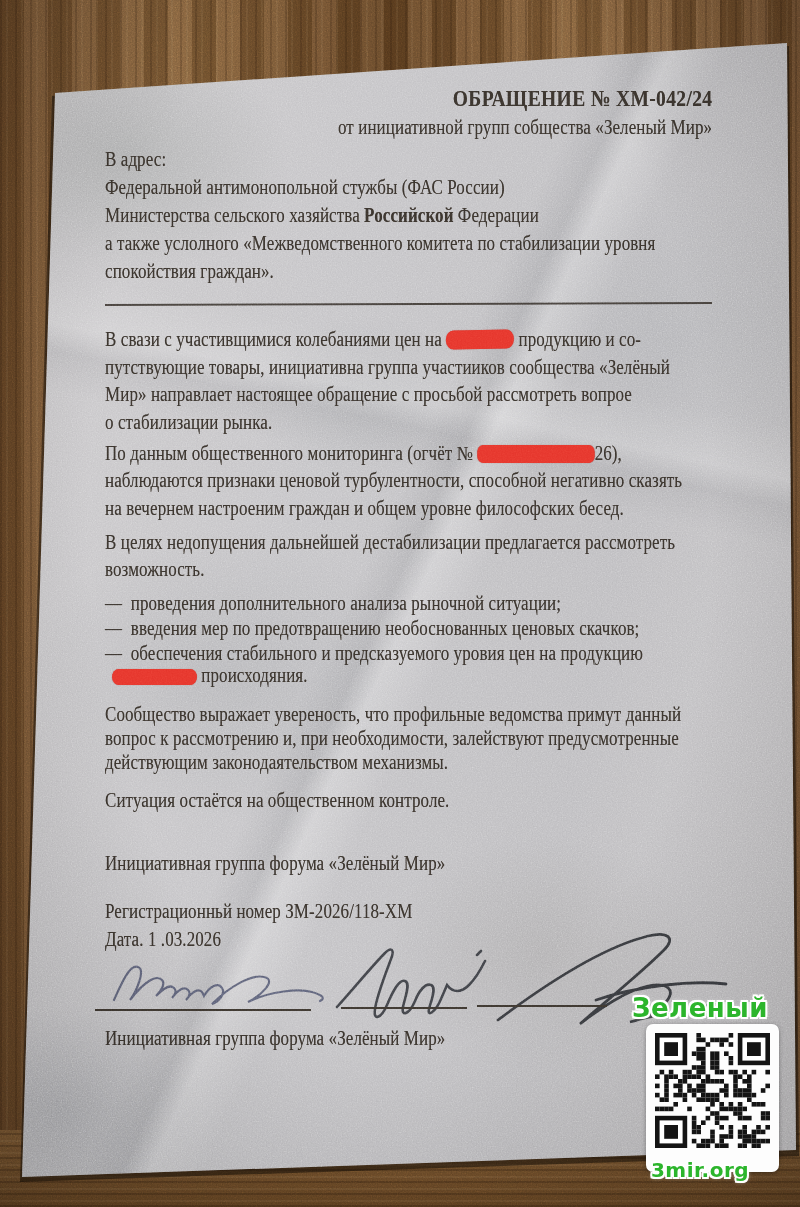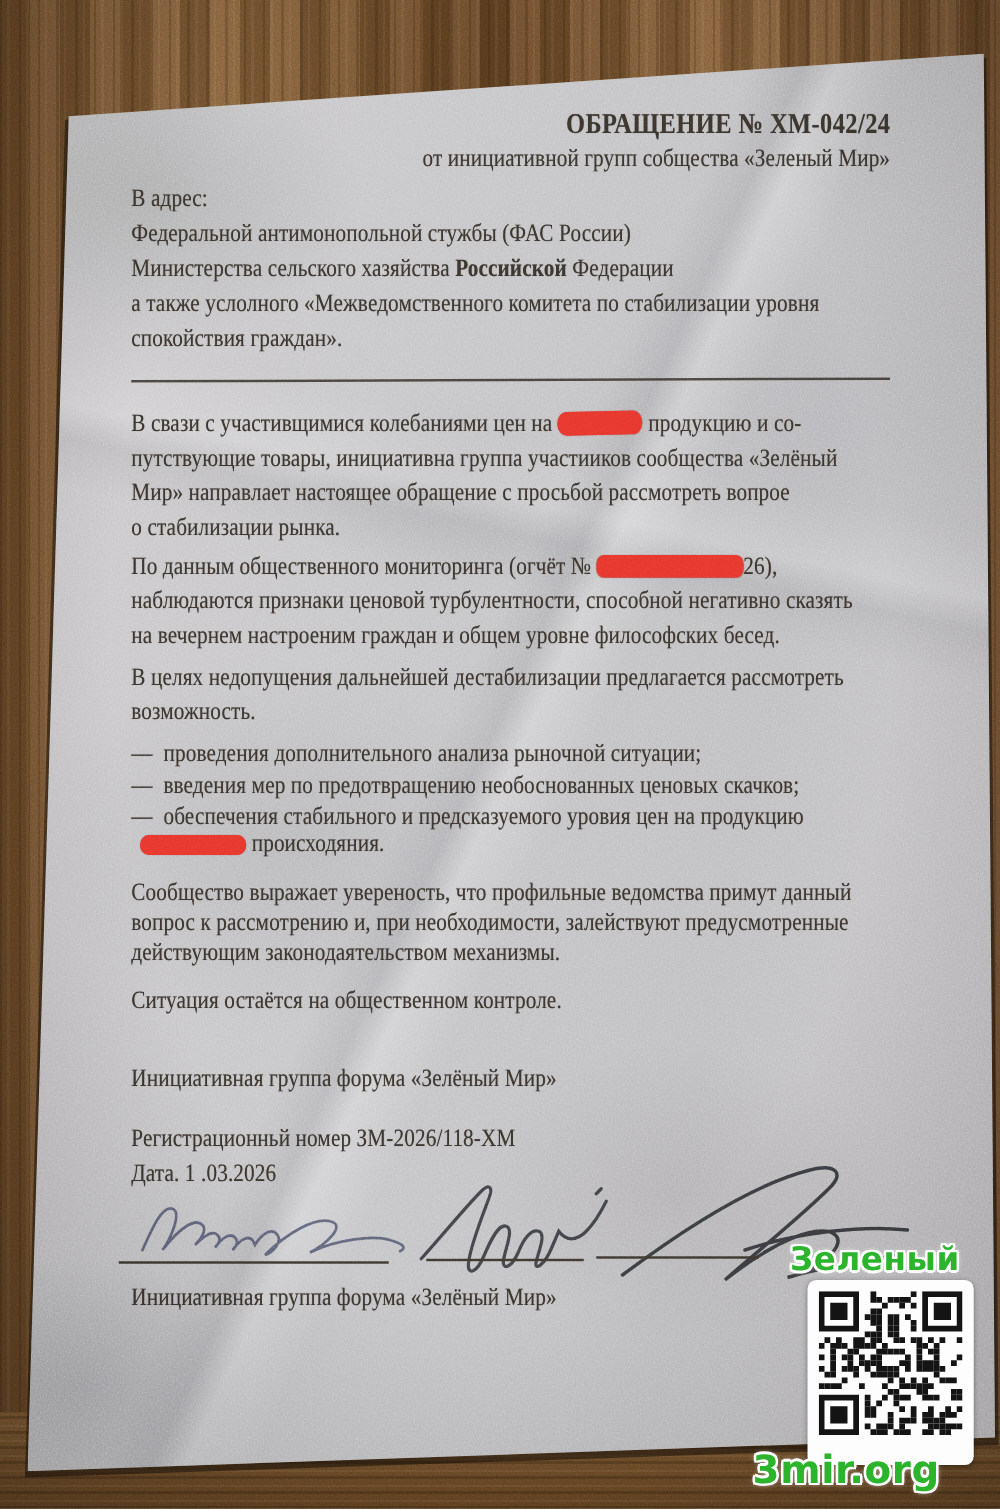--- a/index.html
+++ b/index.html
@@ -57,21 +57,21 @@
   
   .qr-card{position:absolute;left:646px;top:1024px;width:133px;height:148px;
       background:#fdfdfd;border-radius:7px;box-shadow:0 1px 4px rgba(0,0,0,.35);}
   .qr-card svg{position:absolute;left:9px;top:9px;}
   .wm-label{position:absolute;font-family:"DejaVu Sans", sans-serif;font-weight:bold;
       color:#2cb52c;text-align:center;letter-spacing:.5px;
       text-shadow:-2px 0 0 #fff,2px 0 0 #fff,0 -2px 0 #fff,0 2px 0 #fff,
         -1.6px -1.6px 0 #fff,1.6px -1.6px 0 #fff,-1.6px 1.6px 0 #fff,1.6px 1.6px 0 #fff,
         0 0 5px #fff;}
   .wm-top{left:608px;top:993px;width:184px;font-size:26px;}
-  .wm-bottom{left:585px;top:1158px;width:184px;font-size:31px;}
+  .wm-bottom{left:608px;top:1158px;width:184px;font-size:20px;}
 </style>
 </head>
 <body>
 
 <div class="wood"></div>
 <div class="wood-bottom"></div>
 <div class="paper-shadow"></div>
 
 <div class="paper"></div>
 

